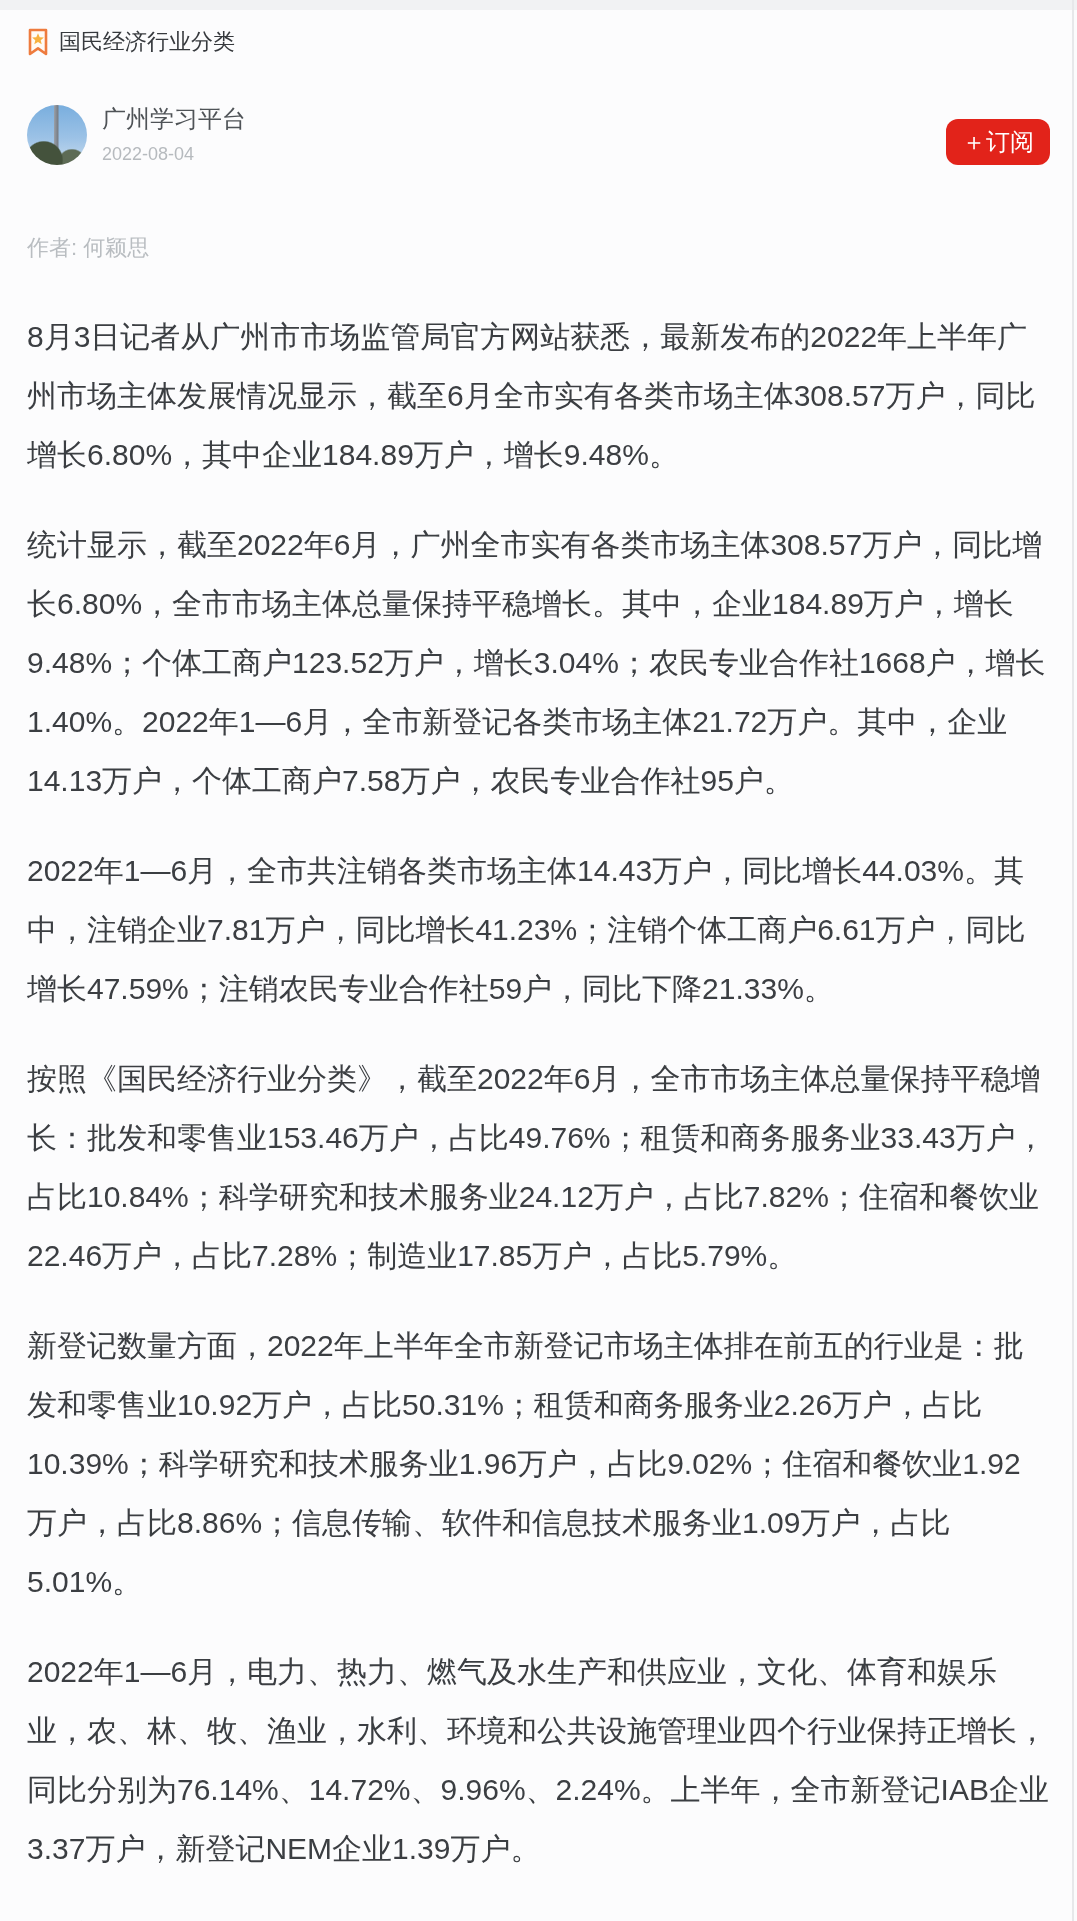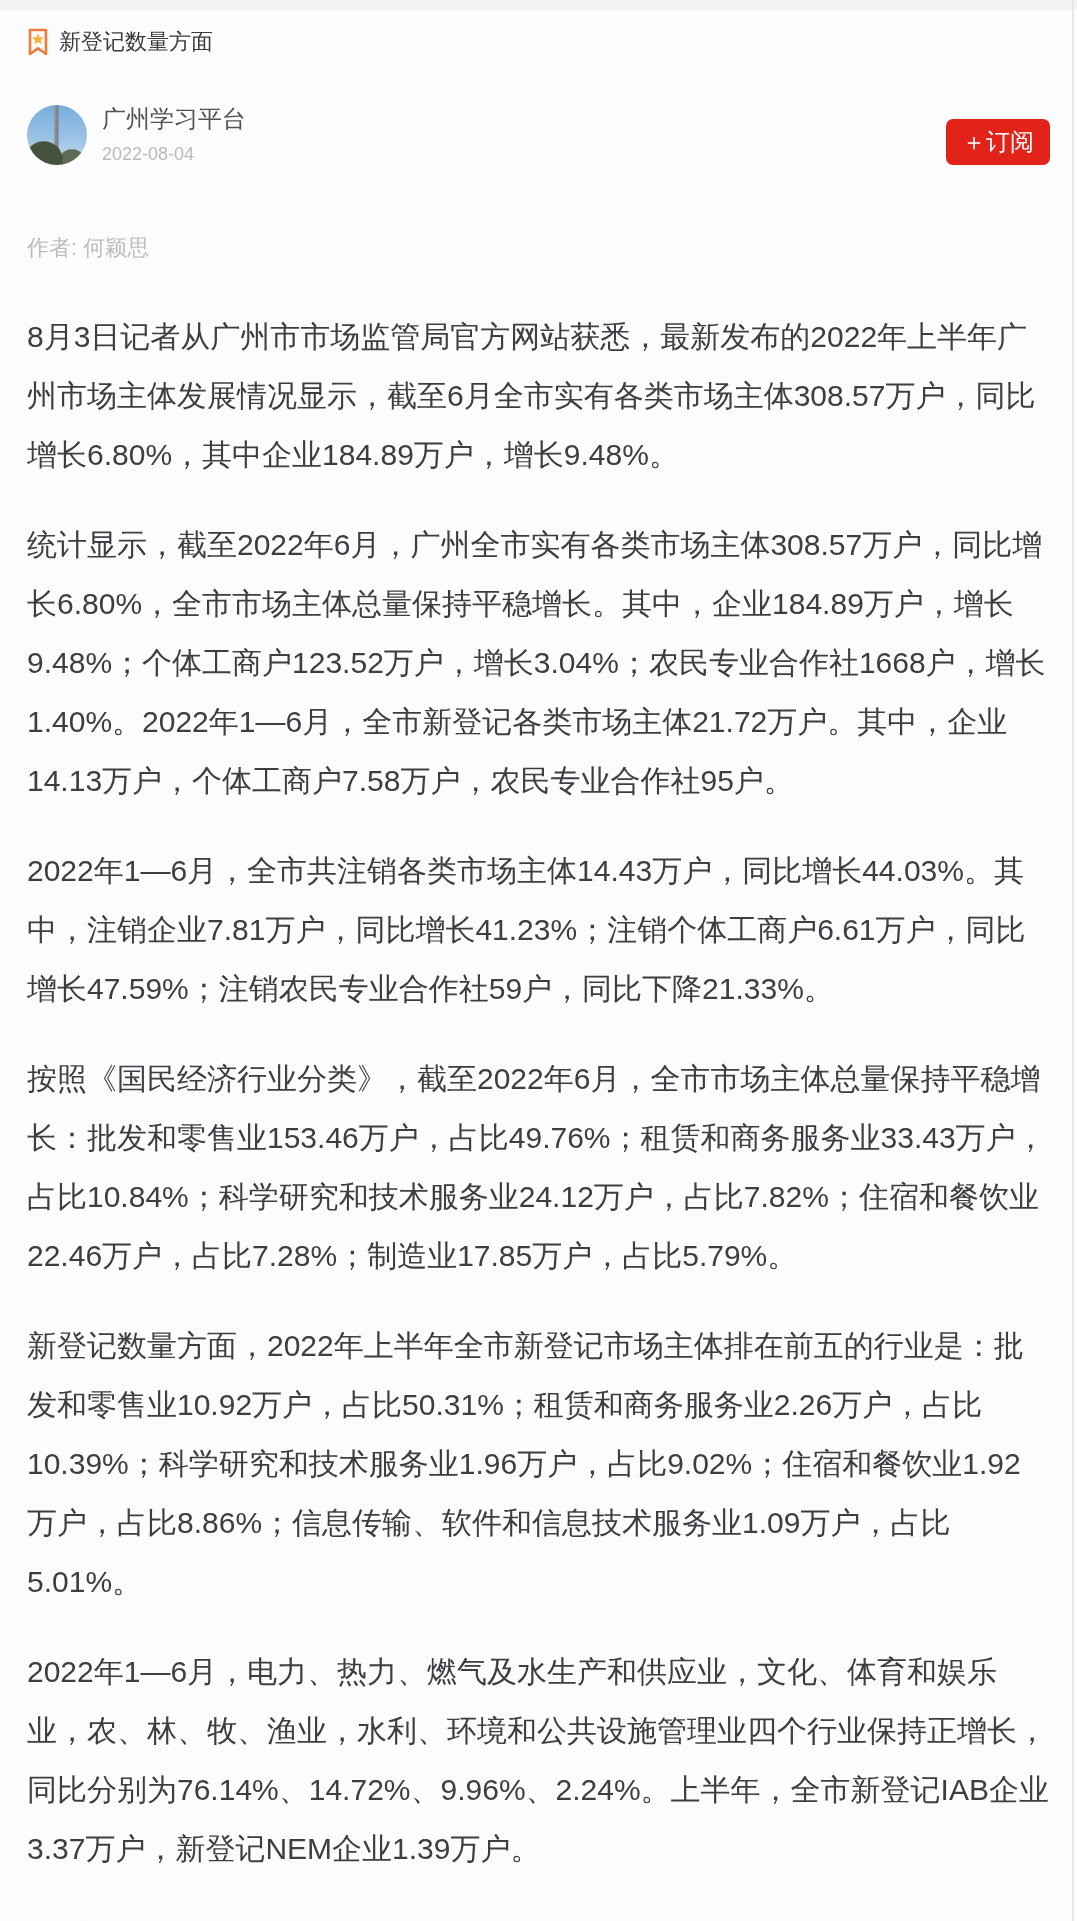--- a/index.html
+++ b/index.html
@@ -82,21 +82,21 @@
   .subscribe-btn {
     margin-left: auto;
     min-width: 104px;
     height: 46px;
     padding: 0 16px;
     background: #e2231a;
     color: #ffffff;
     font-size: 24px;
     font-family: inherit;
     border: none;
-    border-radius: 7px;
+    border-radius: 12px;
     display: flex;
     align-items: center;
     justify-content: center;
     cursor: pointer;
   }
   .byline {
     margin-top: 68px;
     font-size: 22px;
     color: #b9bdc1;
   }
@@ -140,21 +140,21 @@
   <div class="content">
 
 
     <div class="badge-row">
       <span class="badge-icon">
         <svg width="22" height="28" viewBox="0 0 22 28" xmlns="http://www.w3.org/2000/svg">
           <path d="M3 2 h16 v24 l-8 -5.6 L3 26 z" fill="#fffaf5" stroke="#ee7b3e" stroke-width="2.6" stroke-linejoin="round"></path>
           <polygon points="11,5.2 12.7,9.2 16.9,9.5 13.7,12.2 14.7,16.2 11,14 7.3,16.2 8.3,12.2 5.1,9.5 9.3,9.2" fill="#f7b13f"></polygon>
         </svg>
       </span>
-      <span class="badge-label">新登记数量方面</span>
+      <span class="badge-label">国民经济行业分类</span>
     </div>
 
     <div class="author-card">
       <div class="avatar"></div>
       <div class="author-info">
         <div class="author-name">广州学习平台</div>
         <div class="author-date">2022-08-04</div>
       </div>
       <button class="subscribe-btn">＋订阅</button>
     </div>

